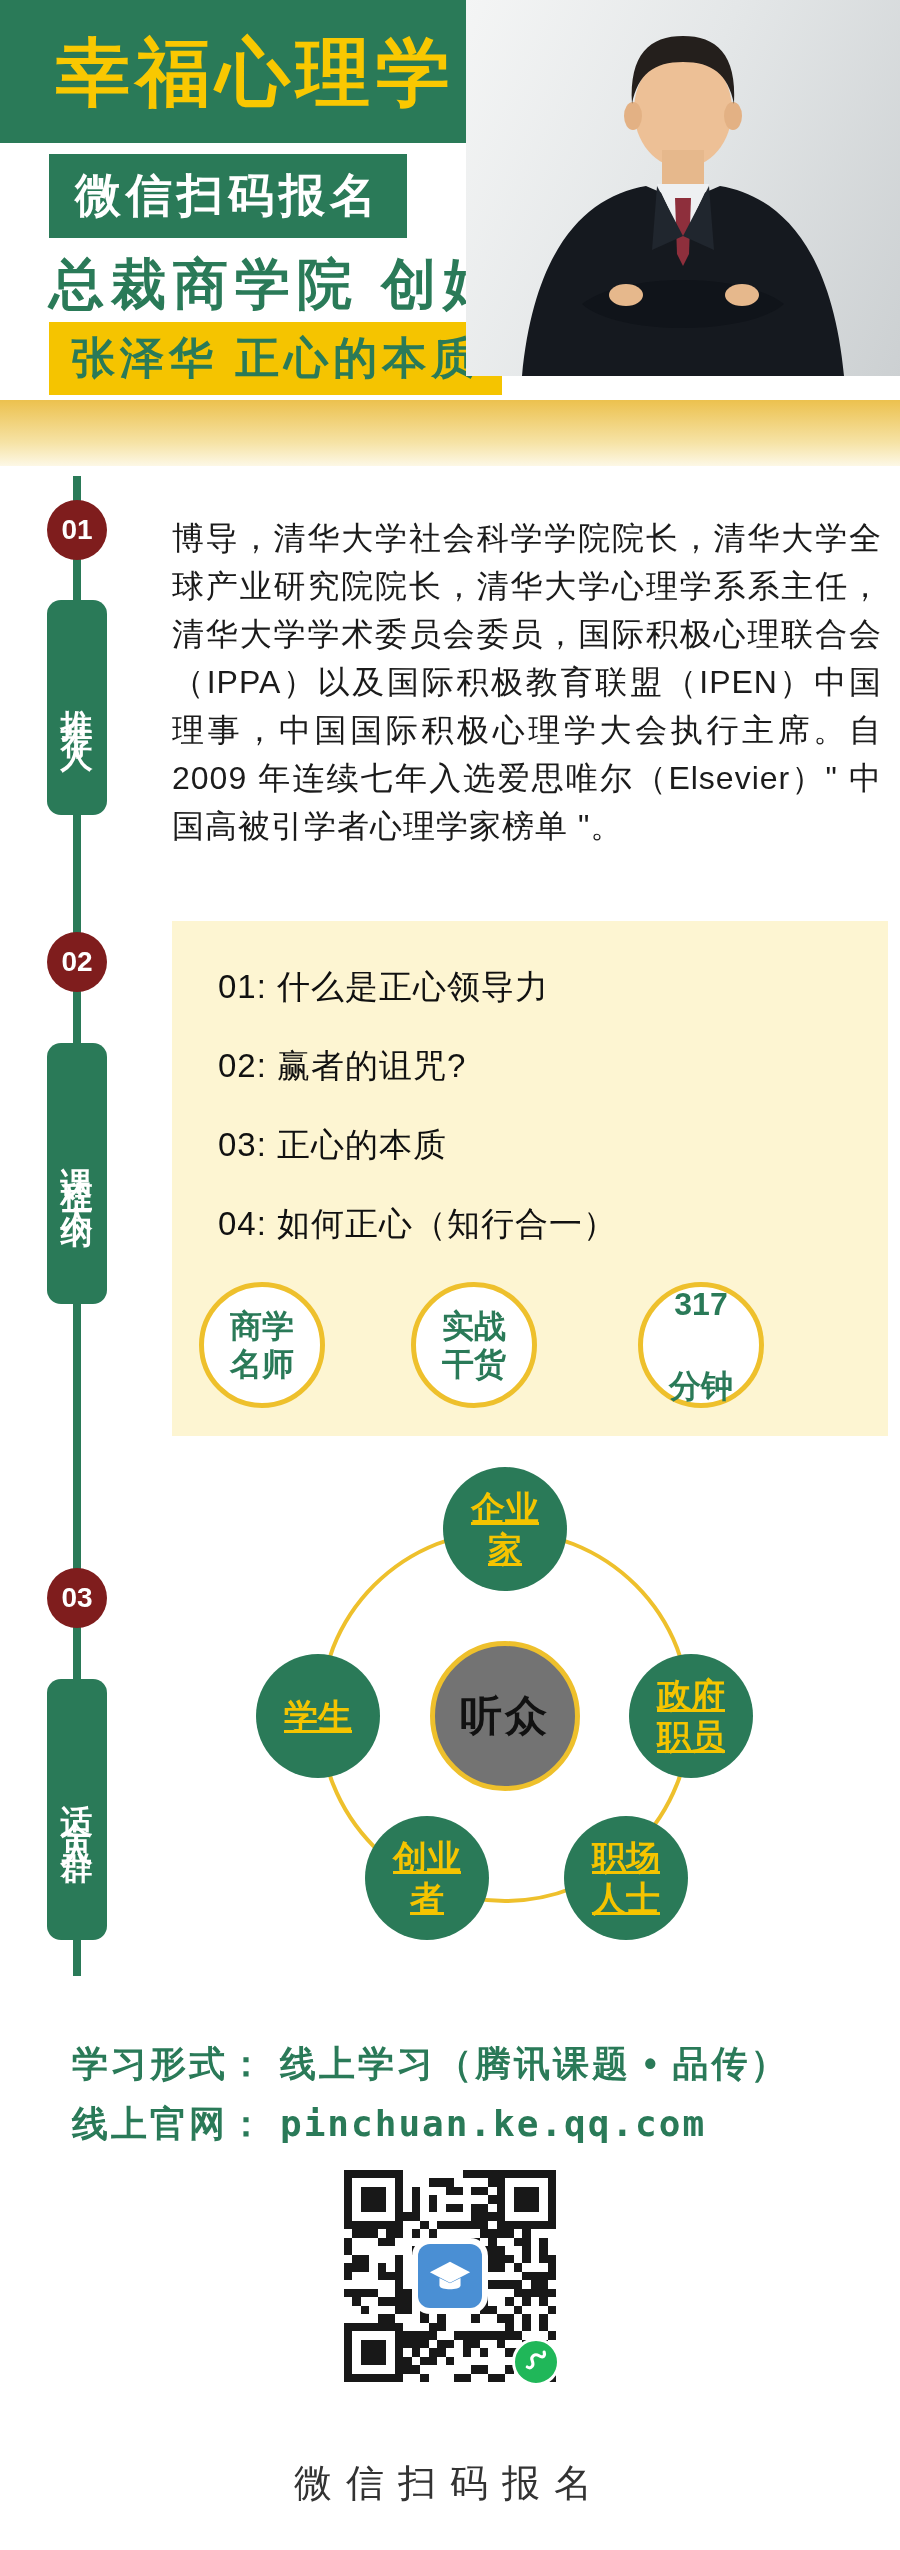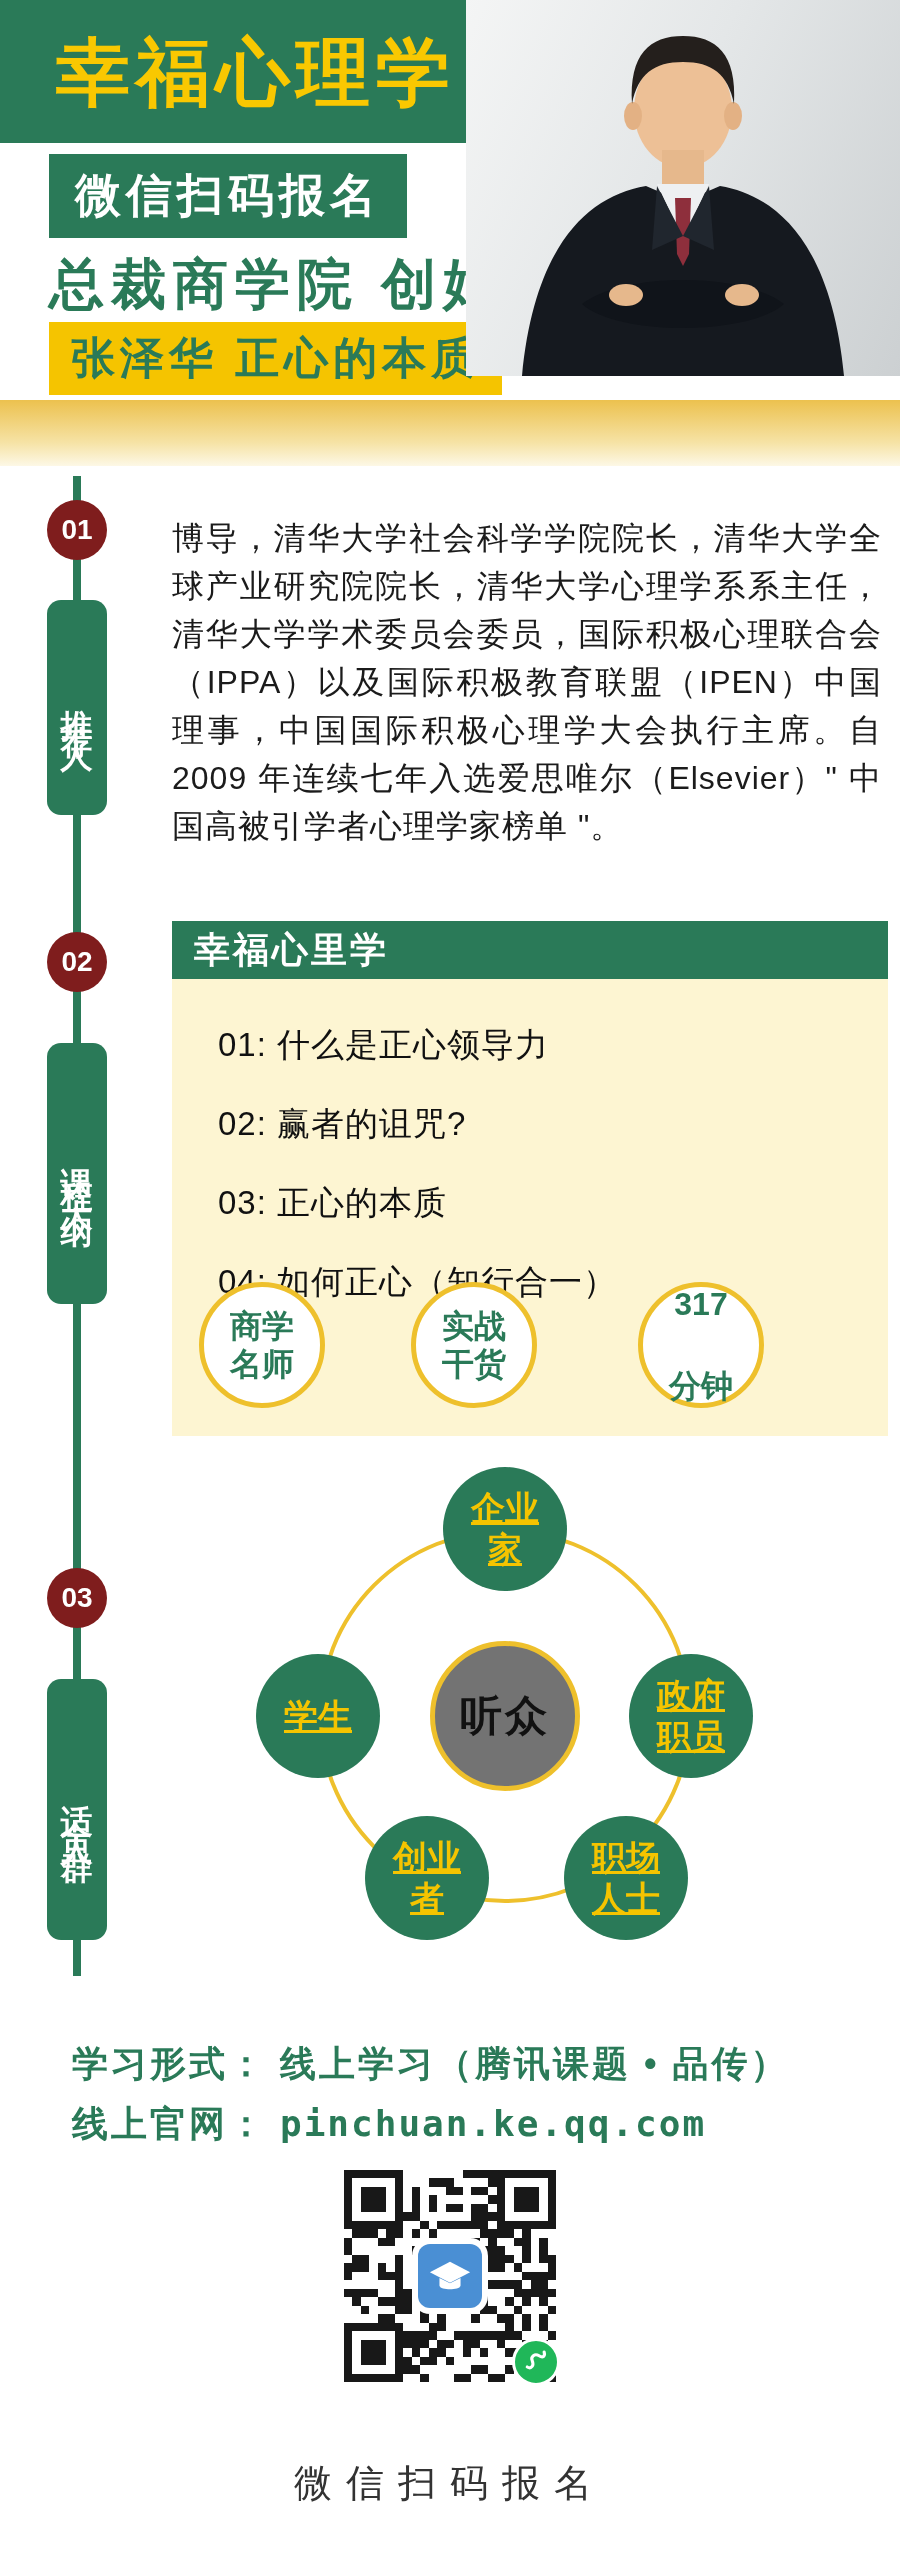--- a/index.html
+++ b/index.html
@@ -178,21 +178,20 @@
   <div class="tl-node" id="tl-node-1">01</div>
   <div class="tl-node" id="tl-node-2">02</div>
   <div class="tl-node" id="tl-node-3">03</div>
   <div class="tl-label" id="tl-label-1">推荐人</div>
   <div class="tl-label" id="tl-label-2">课程大纲</div>
   <div class="tl-label" id="tl-label-3">适合人群</div>
 
   <div class="recommender-text">博导，清华大学社会科学学院院长，清华大学全球产业研究院院长，清华大学心理学系系主任，清华大学学术委员会委员，国际积极心理联合会（IPPA）以及国际积极教育联盟（IPEN）中国理事，中国国际积极心理学大会执行主席。自 2009 年连续七年入选爱思唯尔（Elsevier）" 中国高被引学者心理学家榜单 "。</div>
 
   <div class="course-card">
-    <div class="course-card-header">幸福心里学</div>
     <div class="course-items">
       <div class="course-item">01: 什么是正心领导力</div>
       <div class="course-item">02: 赢者的诅咒?</div>
       <div class="course-item">03: 正心的本质</div>
       <div class="course-item">04: 如何正心（知行合一）</div>
     </div>
     <div class="badge" id="badge-1">
       <span>商学</span>
       <span>名师</span>
     </div>

